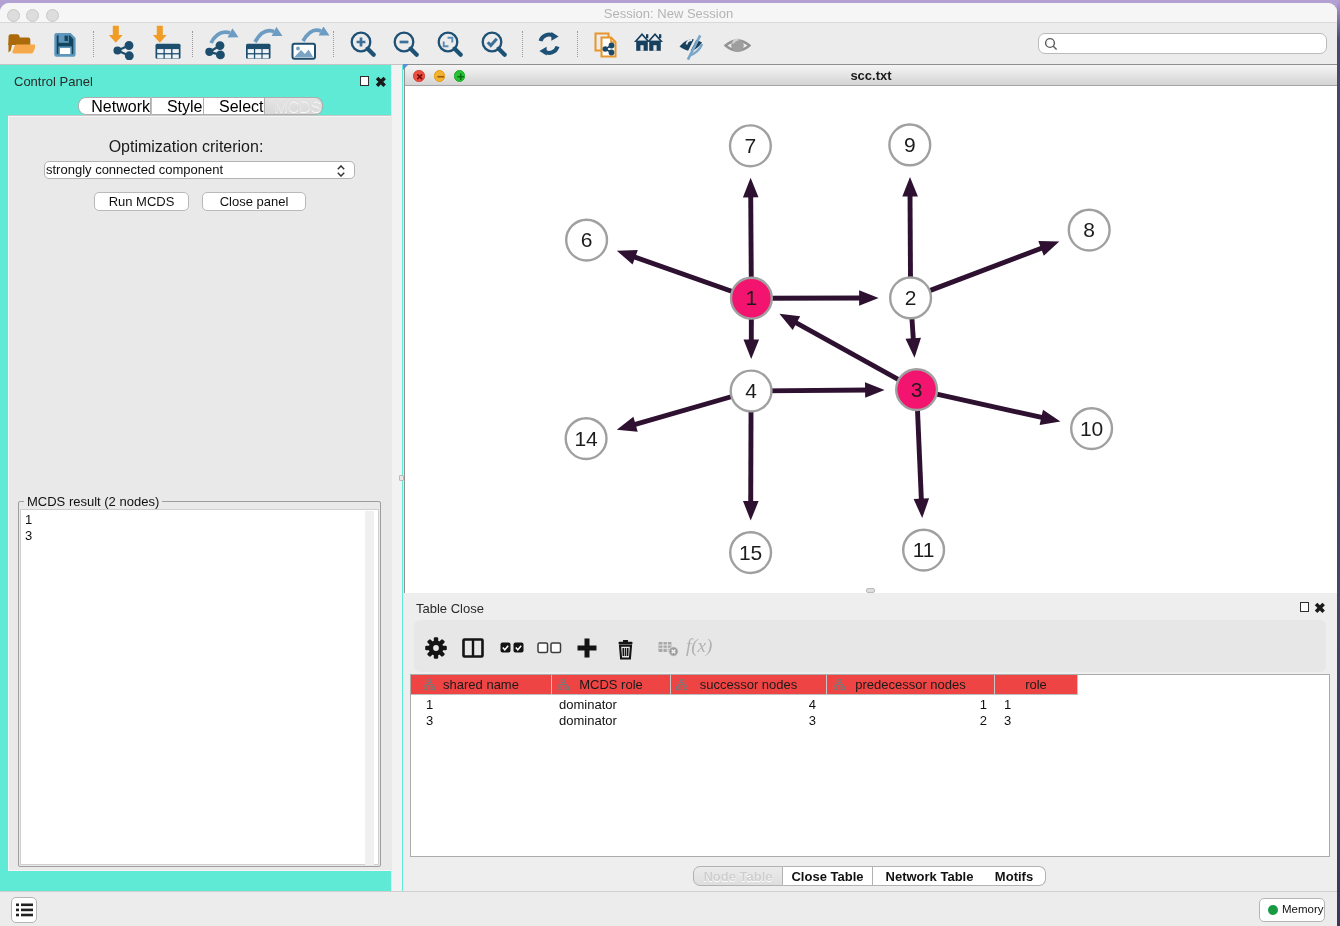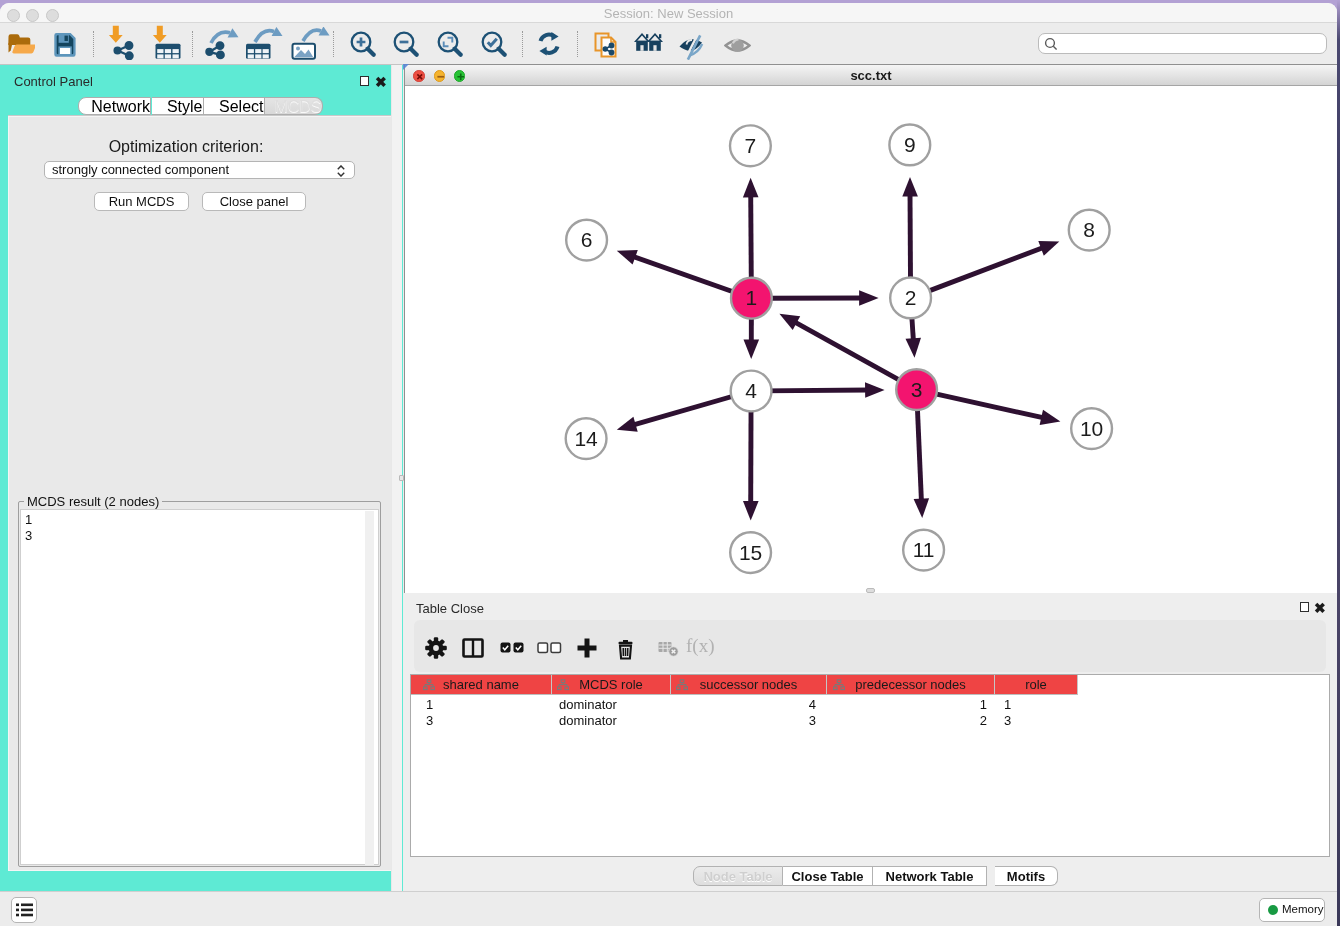--- a/index.html
+++ b/index.html
@@ -13,21 +13,21 @@
 #searchbox{position:absolute;left:1038px;top:10px;width:289px;height:21px;background:#fff;border:1px solid #bbb;border-radius:7px}
 
 #cpanel{position:absolute;left:0;top:65px;width:403px;height:826px;background:#5eead4}
 #cpTitle{position:absolute;left:14px;top:9px;font-size:13px;color:#2a2a2a}
 .floatIco{position:absolute;width:9px;height:10px;border:1.5px solid #2e2e2e;background:#fff}
 .closeIco{position:absolute;font-size:14px;font-weight:bold;color:#1a1a1a;line-height:10px}
 #tabpage{position:absolute;left:8px;top:50px;width:384px;height:756px;background:#e9e9e9;border-top:1px solid #c9c9c9;box-shadow:0 0 0 1px #f5f5f5 inset}
 .tab{position:absolute;top:32px;height:18px;background:#fff;border:1px solid #aeaeae;text-align:right;line-height:17px}
 .tabsel{background:linear-gradient(#e5e5e5,#d8d8d8);color:#dedede;text-shadow:0 1px 0 #fafafa}
 #optlabel{position:absolute;left:0;top:73px;width:372px;text-align:center;font-size:16px;color:#1a1a1a}
-#dropdown{position:absolute;left:44px;top:96px;width:311px;height:18px;background:#fff;border:1px solid #b4b4b4;border-radius:5px;font-size:13px;color:#111;line-height:16px;padding-left:7px}
+#dropdown{position:absolute;left:44px;top:96px;width:311px;height:18px;background:#fff;border:1px solid #b4b4b4;border-radius:5px;font-size:13px;color:#111;line-height:16px;padding-left:1px}
 .btn{position:absolute;top:127px;height:19px;background:#fff;border:1px solid #b9b9b9;border-radius:5px;font-size:13px;color:#111;text-align:center;line-height:17px}
 #groupbox{position:absolute;left:18px;top:436px;width:363px;height:366px;border:1px solid #9e9e9e;border-radius:2px}
 #grouplabel{position:absolute;left:5px;top:-8px;background:#e9e9e9;padding:0 3px;font-size:13px;color:#111}
 #resultarea{position:absolute;left:1px;top:7px;width:359px;height:356px;background:#fff;border:1px solid #cfcfcf}
 #resultarea .num{font-size:13px;color:#111;padding-left:4px;line-height:16px}
 #cpScroll{position:absolute;left:391px;top:65px;width:11px;height:826px;background:#f2f2f2;border-left:1px solid #e8e8e8}
 
 #netview{position:absolute;left:404px;top:64px;width:934px;height:529px;border:1px solid #909090;border-bottom:none;background:#fff}
 #nettitle{position:absolute;left:0;top:0;width:932px;height:21px;background:linear-gradient(#f5f5f5,#d4d4d4);border-bottom:1px solid #a5a5a5}
 #nettitle .t{position:absolute;width:100%;text-align:center;top:3px;font-size:13px;font-weight:bold;color:#1a1a1a}
@@ -334,21 +334,21 @@
       </svg>
 <svg class="abs" style="left:244px;top:18px" width="21" height="20" viewBox="0 0 21 20">
         <rect x="0.5" y="4" width="13" height="10" rx="1" fill="#a8a8a8"></rect>
         <line x1="0.5" y1="7" x2="13.5" y2="7" stroke="#e7e7e7" stroke-width="1"></line>
         <line x1="0.5" y1="10.3" x2="13.5" y2="10.3" stroke="#e7e7e7" stroke-width="1"></line>
         <line x1="5" y1="4" x2="5" y2="14" stroke="#e7e7e7" stroke-width="1"></line>
         <line x1="9.3" y1="4" x2="9.3" y2="14" stroke="#e7e7e7" stroke-width="1"></line>
         <circle cx="15.5" cy="13.5" r="4.8" fill="#9d9d9d" stroke="#e7e7e7" stroke-width="1"></circle>
         <path d="M13.7,11.7 l3.6,3.6 M17.3,11.7 l-3.6,3.6" stroke="#f2f2f2" stroke-width="1.5"></path>
       </svg>
-<div class="abs" style="left:272px;top:15px;font-family:'Liberation Serif',serif;font-size:19px;color:#b2b2b2">f(x)</div>
+<div class="abs" style="left:272px;top:15px;font-family:'Liberation Serif',serif;font-style:italic;font-size:19px;color:#b2b2b2">f(x)</div>
     </div>
   <div id="ttable">
       <svg class="abs" style="left:12px;top:4px;z-index:5" width="12" height="12" viewBox="0 0 12 12">
         <rect x="4.2" y="0.8" width="3.6" height="2.8" fill="none" stroke="#7a7a7a" stroke-width="1.1"></rect>
         <line x1="6" y1="3.6" x2="6" y2="5.6" stroke="#7a7a7a" stroke-width="1.1"></line>
         <line x1="2" y1="5.6" x2="10" y2="5.6" stroke="#7a7a7a" stroke-width="1.1"></line>
         <line x1="2" y1="5.6" x2="2" y2="7.6" stroke="#7a7a7a" stroke-width="1.1"></line>
         <line x1="10" y1="5.6" x2="10" y2="7.6" stroke="#7a7a7a" stroke-width="1.1"></line>
         <rect x="0.4" y="7.8" width="3.6" height="2.8" fill="none" stroke="#7a7a7a" stroke-width="1.1"></rect>
         <rect x="8" y="7.8" width="3.6" height="2.8" fill="none" stroke="#7a7a7a" stroke-width="1.1"></rect>
@@ -393,21 +393,21 @@
     <div class="td" style="left:15px;top:38px">3</div>
     <div class="td" style="left:148px;top:38px">dominator</div>
     <div class="td" style="left:260px;top:38px;width:145px;text-align:right">3</div>
     <div class="td" style="left:416px;top:38px;width:160px;text-align:right">2</div>
     <div class="td" style="left:593px;top:38px">3</div>
   </div>
   <div id="btabs">
     <div class="btab" style="left:290px;width:90px;border-radius:7px 0 0 7px;background:linear-gradient(#ebebeb,#dedede);color:#cfcfcf;text-shadow:0 1px 0 #fff">Node Table</div>
     <div class="btab" style="left:380px;width:90px;border-left:none">Close Table</div>
     <div class="btab" style="left:470px;width:114px;border-left:none">Network Table</div>
-    <div class="btab" style="left:592px;width:63px;border-left:none;border-radius:0 7px 7px 0">Motifs</div>
+    <div class="btab" style="left:580px;width:63px;border-left:none;border-radius:0 7px 7px 0">Motifs</div>
   </div>
 </div>
 <div id="statusbar">
   <div id="listbtn">
       <svg class="abs" style="left:4px;top:5px" width="17" height="14" viewBox="0 0 17 14">
         <g fill="#222">
           <rect x="0" y="0.5" width="3" height="2.6"></rect>
           <rect x="5" y="0.5" width="12" height="2.6"></rect>
           <rect x="0" y="5.6" width="3" height="2.6"></rect>
           <rect x="5" y="5.6" width="12" height="2.6"></rect>

